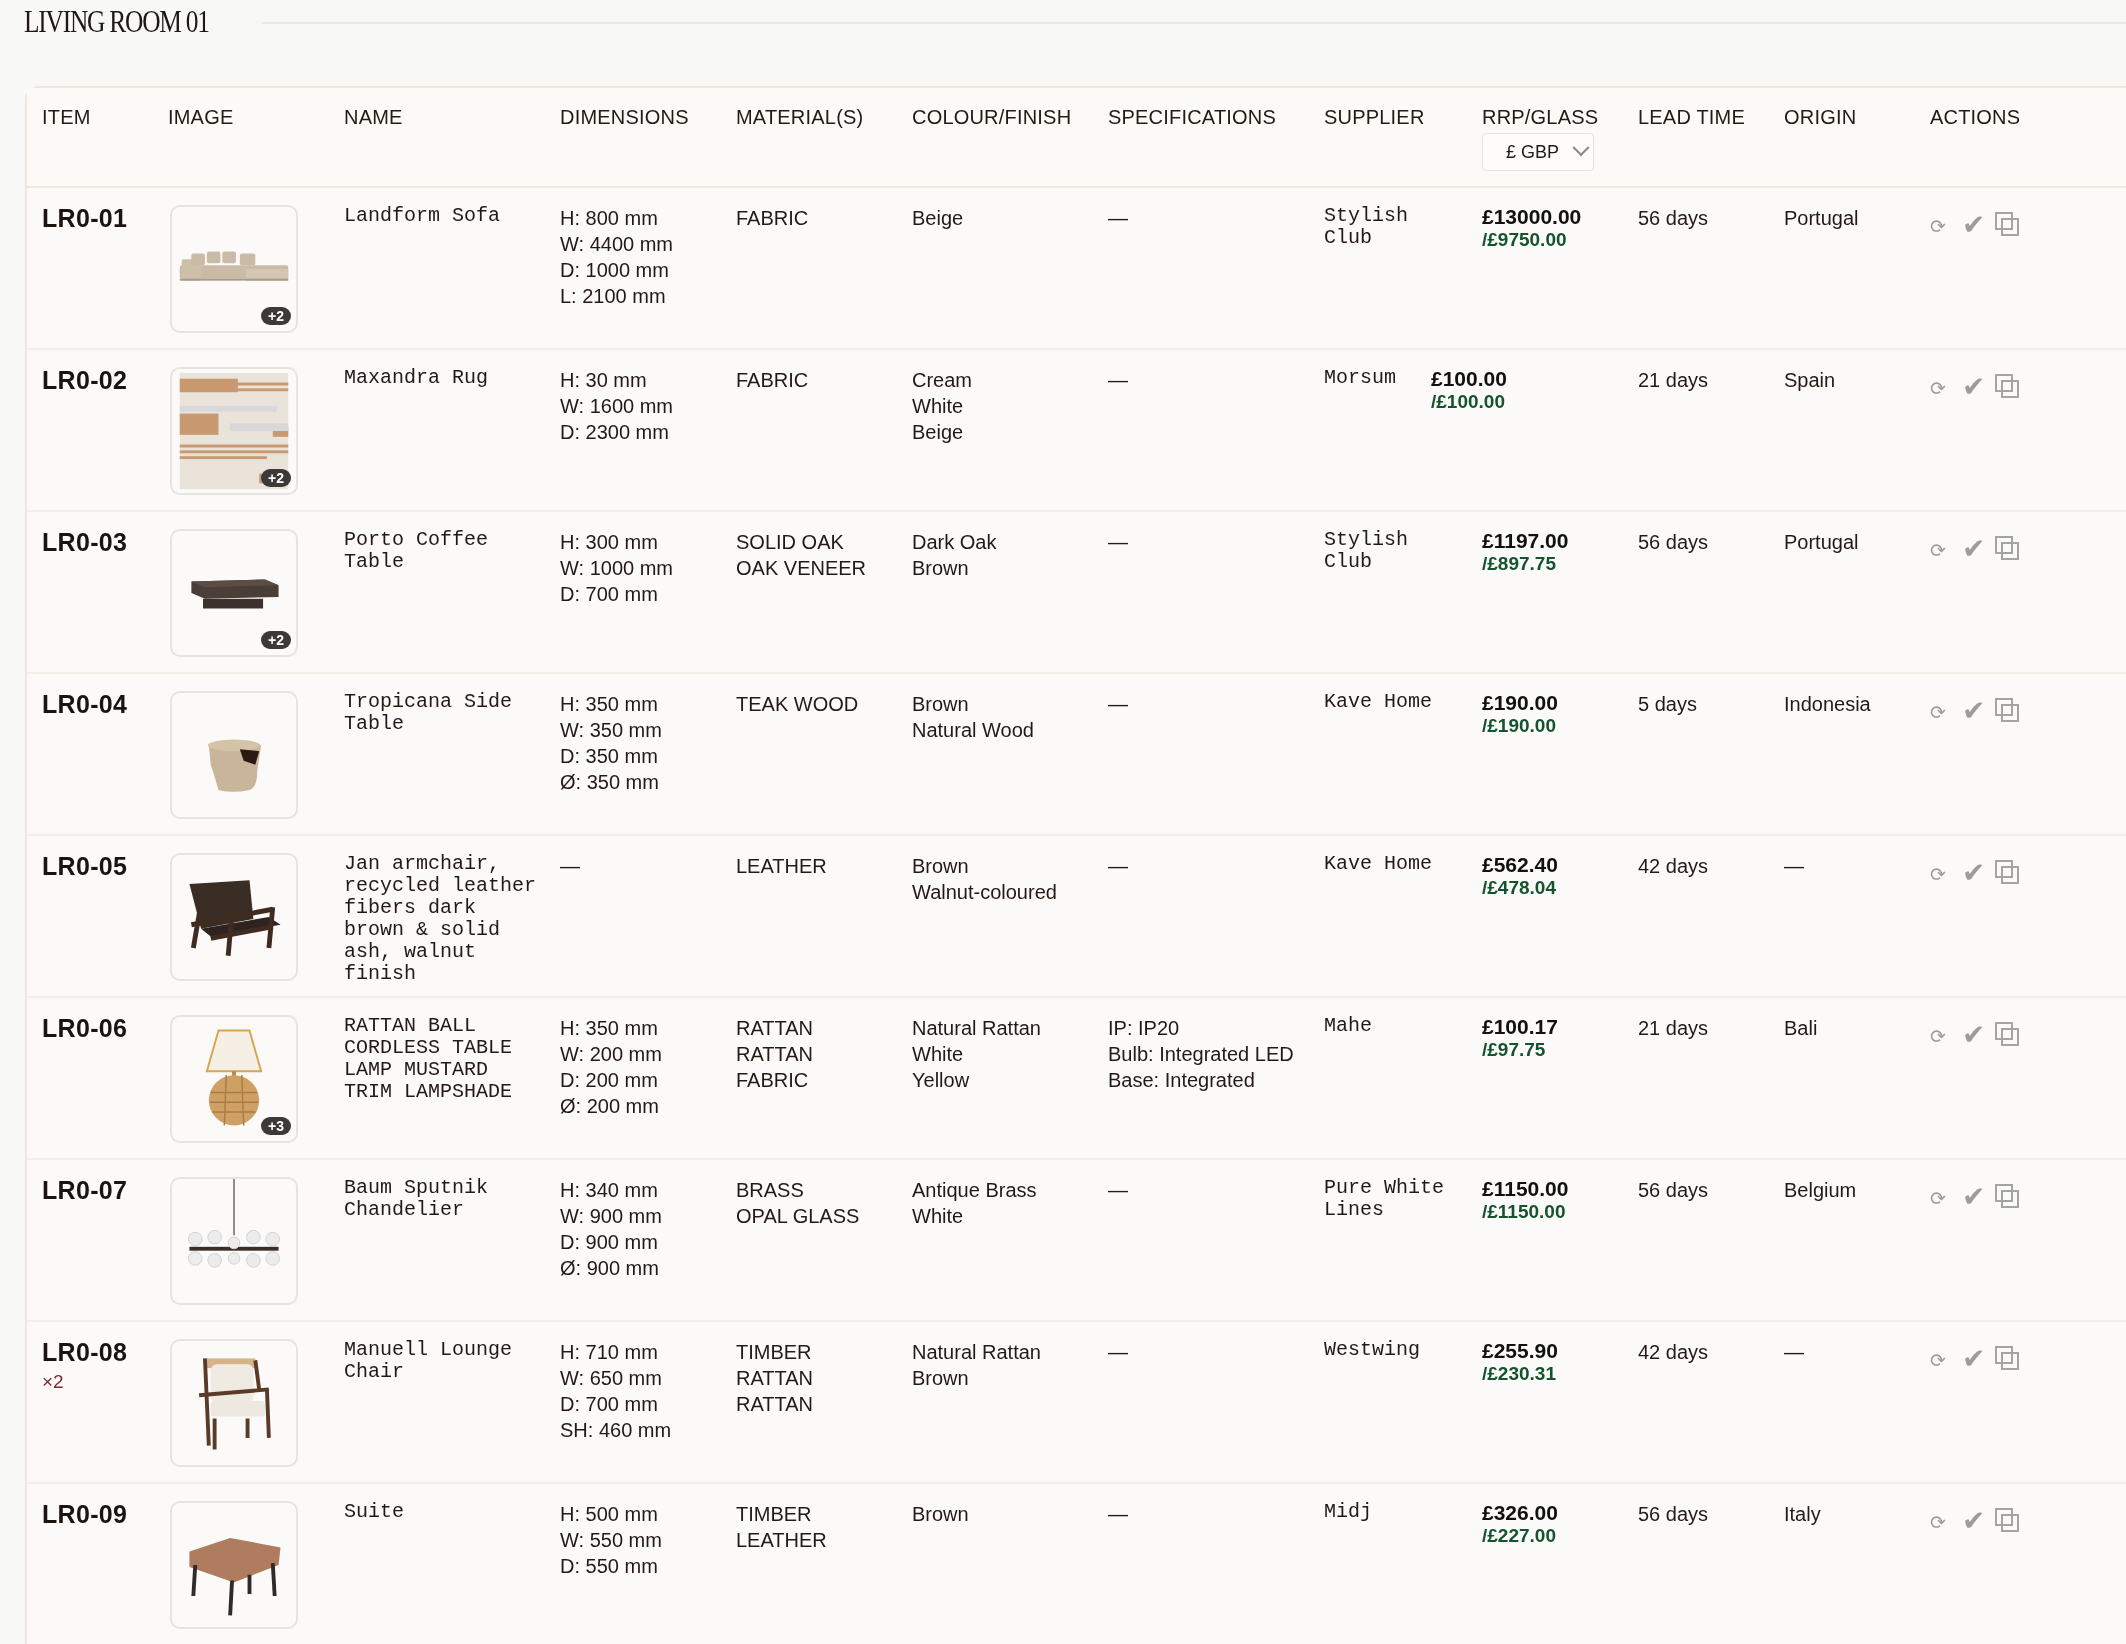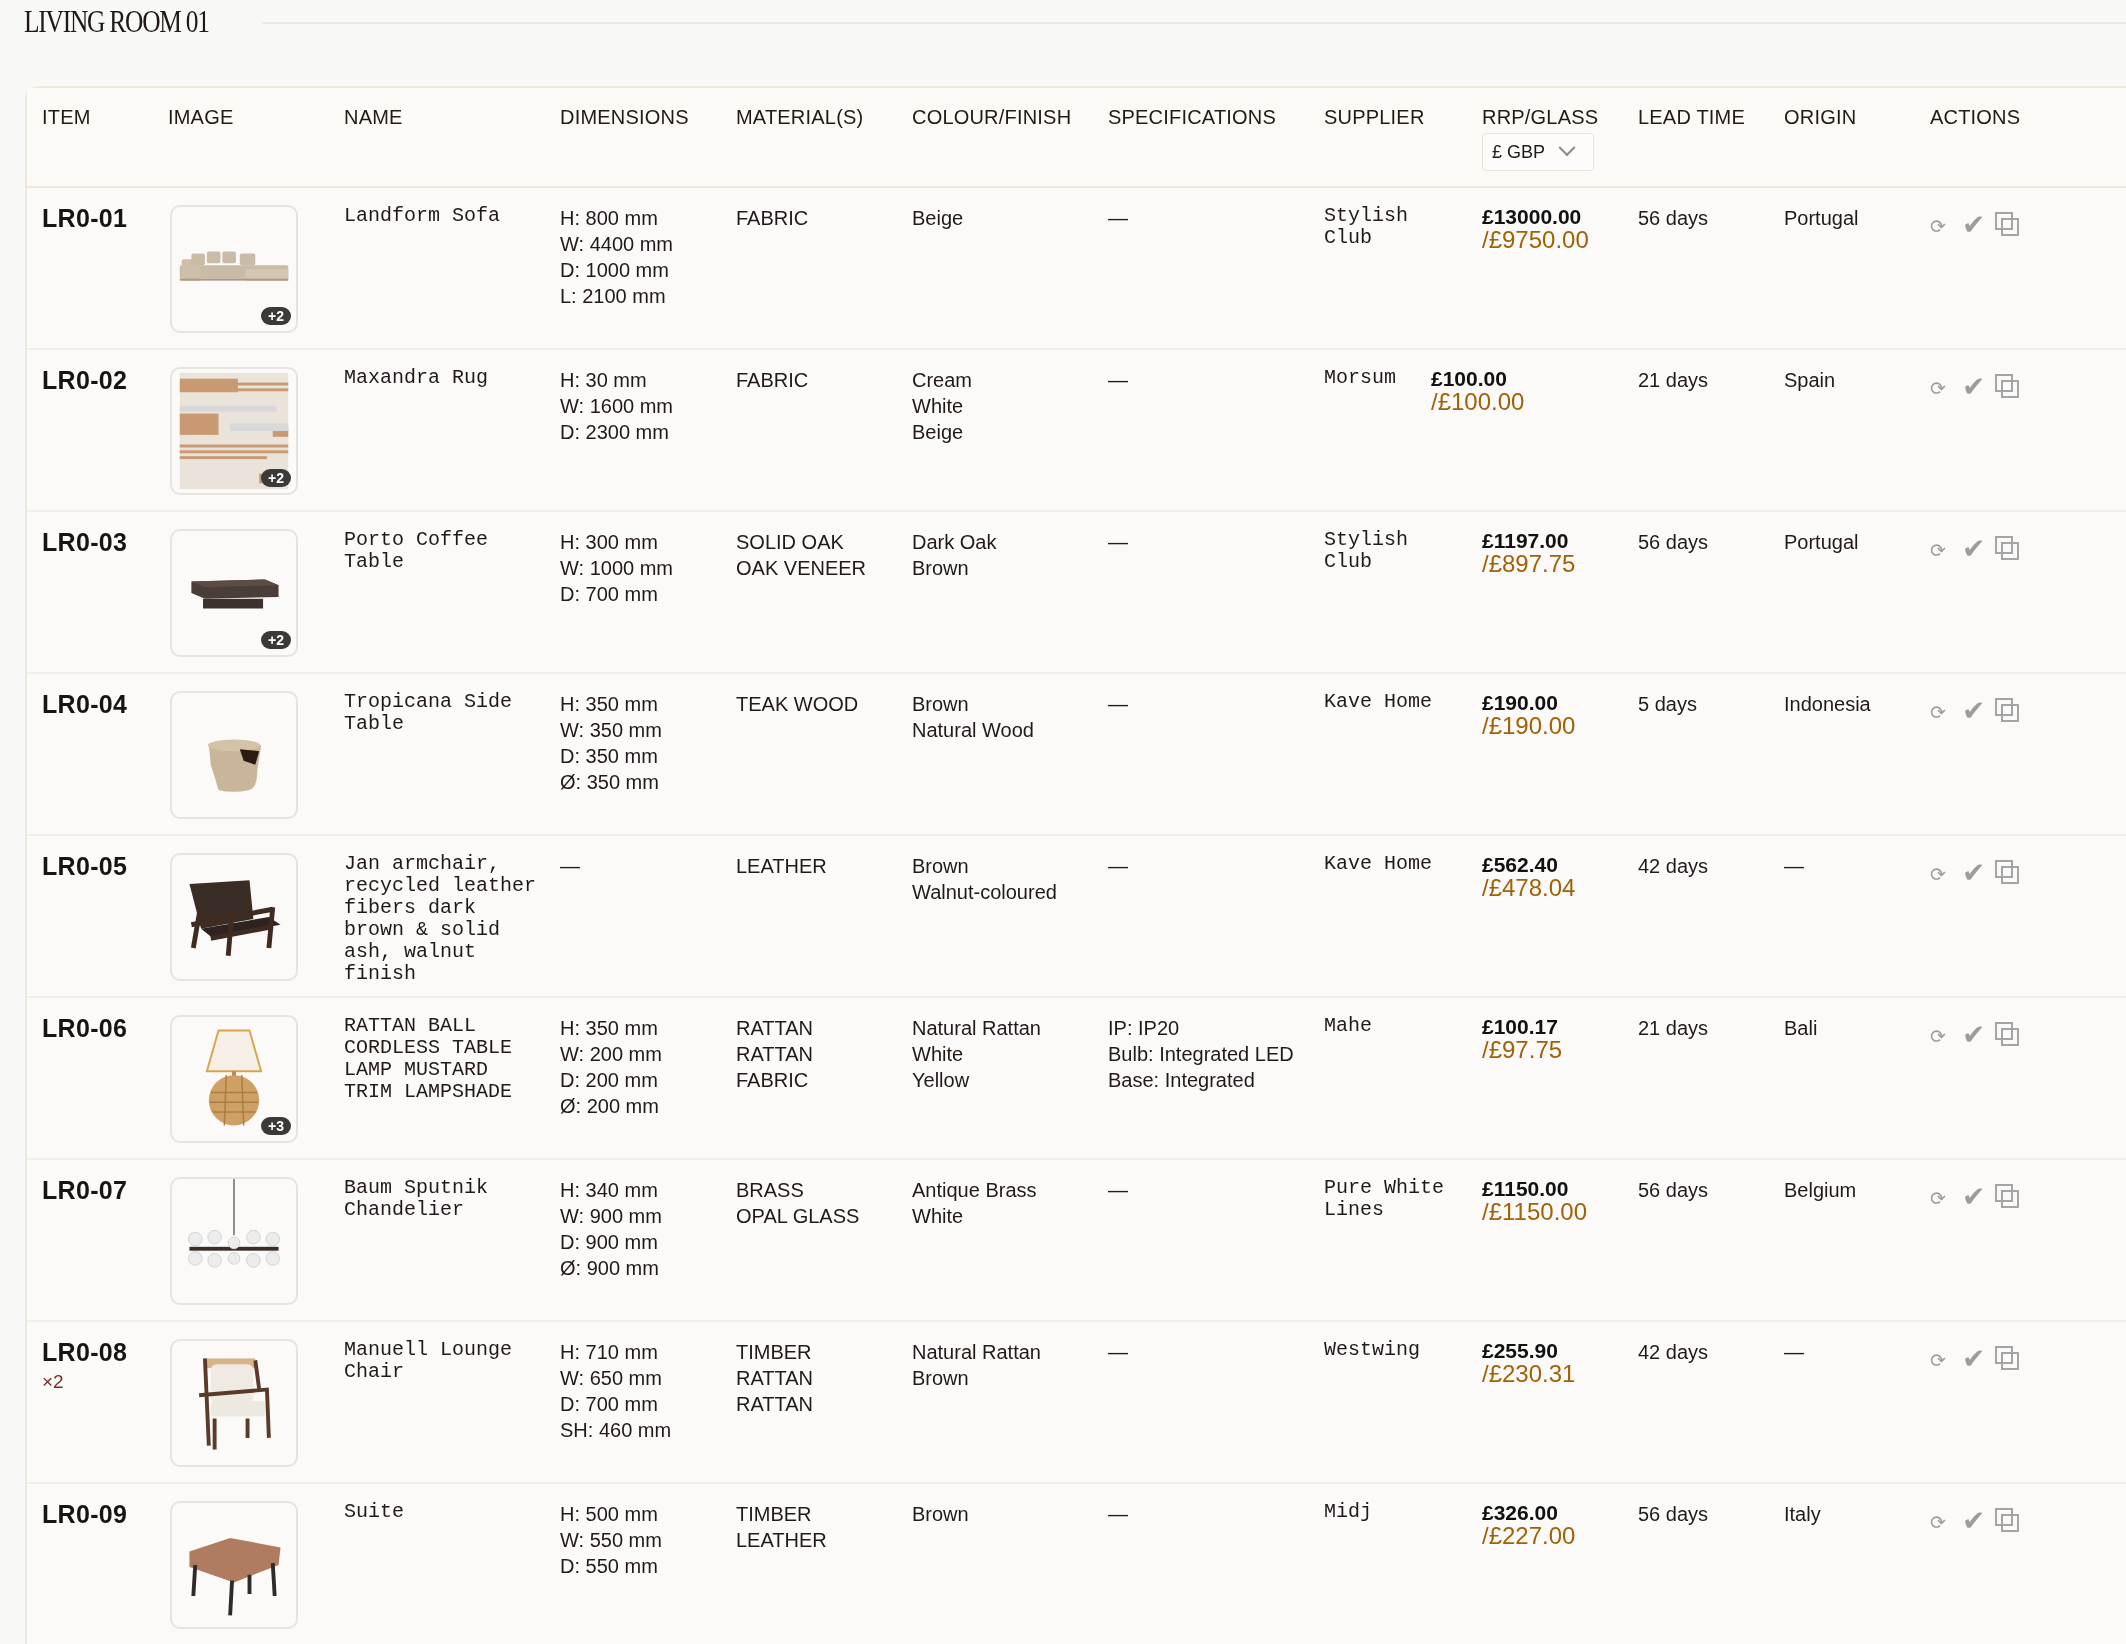--- a/index.html
+++ b/index.html
@@ -7,35 +7,35 @@
   body { font-family: "Liberation Sans", "DejaVu Sans", sans-serif; color: #2a1f1a; position: relative; }
 
   .title-bar { position: absolute; left: 24px; top: 0; width: 2102px; height: 44px; display: flex; align-items: center; }
   .title { font-family: "Liberation Serif", "DejaVu Serif", serif; font-size: 31px; letter-spacing: -1.5px; transform: scaleX(0.82); transform-origin: left center; color: #1f1814; white-space: nowrap; width: 190px; }
   .title-rule { flex: 1; height: 2px; background: #ece9df; margin-left: 48px; margin-top: 2px; }
 
   .table { position: absolute; left: 25px; top: 86px; width: 2120px; height: 1580px; background: #fbfaf8; border-left: 2px solid #ece8dc; border-top: 2px solid #ece8dc; border-top-left-radius: 14px; }
   .thead { position: relative; height: 100px; border-bottom: 2px solid #ece8dc; background: #fbfaf6; }
   .th { position: absolute; top: 18px; font-size: 20px; font-weight: 500; color: #231915; letter-spacing: 0.2px; white-space: nowrap; }
 
-  .currency { position: absolute; left: 1455px; top: 45px; width: 112px; height: 38px; border: 1px solid #e8e4db; border-radius: 4px; background: #fdfcfa; display: flex; align-items: center; padding-left: 9px; font-size: 18px; color: #231915; cursor: pointer; }
+  .currency { position: absolute; left: 1455px; top: 45px; width: 112px; height: 38px; border: 1px solid #e8e4db; border-radius: 4px; background: #fdfcfa; display: flex; align-items: center; padding-left: 23px; font-size: 18px; color: #231915; cursor: pointer; }
   .currency .chev { margin-left: 16px; width: 12px; height: 12px; border-right: 2px solid #8d8a86; border-bottom: 2px solid #8d8a86; transform: rotate(45deg) translate(-3px,-3px); }
 
   .row { position: relative; height: 162px; border-bottom: 2px solid #f1efe8; background: #fbfaf8; }
   .cell { position: absolute; top: 17px; font-size: 20px; line-height: 26px; color: #231915; white-space: nowrap; }
   .cell.wrap { white-space: normal; line-height: 22px; font-family: Liberation Mono, monospace; }
   .item-code { font-weight: 700; font-size: 25px; color: #1a1411; letter-spacing: 0.3px; }
   .qty { display: block; font-size: 19px; color: #7a2e2e; font-weight: 400; margin-top: 2px; }
 
   .thumb { position: absolute; left: 143px; top: 17px; width: 128px; height: 128px; border: 2px solid #e6e4e0; border-radius: 10px; background: #fbfaf8; overflow: hidden; cursor: pointer; }
   .thumb svg { width: 100%; height: 100%; display: block; }
   .badge { position: absolute; right: 5px; bottom: 6px; background: #3c3a38; color: #fff; font-size: 14px; font-weight: 700; border-radius: 9px; padding: 1px 7px; line-height: 16px; }
 
   .price-rrp { font-weight: 700; font-size: 21px; color: #111; display: block; line-height: 24px; }
-  .price-trade { font-size: 24px; color: #a16207; display: block; line-height: 22px; }
+  .price-trade { font-size: 19px; color: #14532d; display: block; line-height: 22px; font-weight: bold; }
 
   .actions { position: absolute; left: 1903px; top: 20px; display: flex; align-items: flex-end; gap: 6px; height: 30px; }
   .act { color: #9c9c9c; cursor: pointer; display: inline-flex; align-items: flex-end; }
   .act.refresh { font-size: 19px; line-height: 20px; margin-bottom: 1px; }
   .act.check { font-size: 28px; line-height: 26px; margin-left: 10px; }
   .act.copy { width: 22px; height: 22px; position: relative; margin-left: 4px; margin-bottom: 4px; }
   .act.copy::before, .act.copy::after { content: ""; position: absolute; width: 14px; height: 14px; border: 2px solid #a4a4a4; }
   .act.copy::before { left: 0; top: 0; }
   .act.copy::after { left: 6px; top: 6px; }
 </style>

